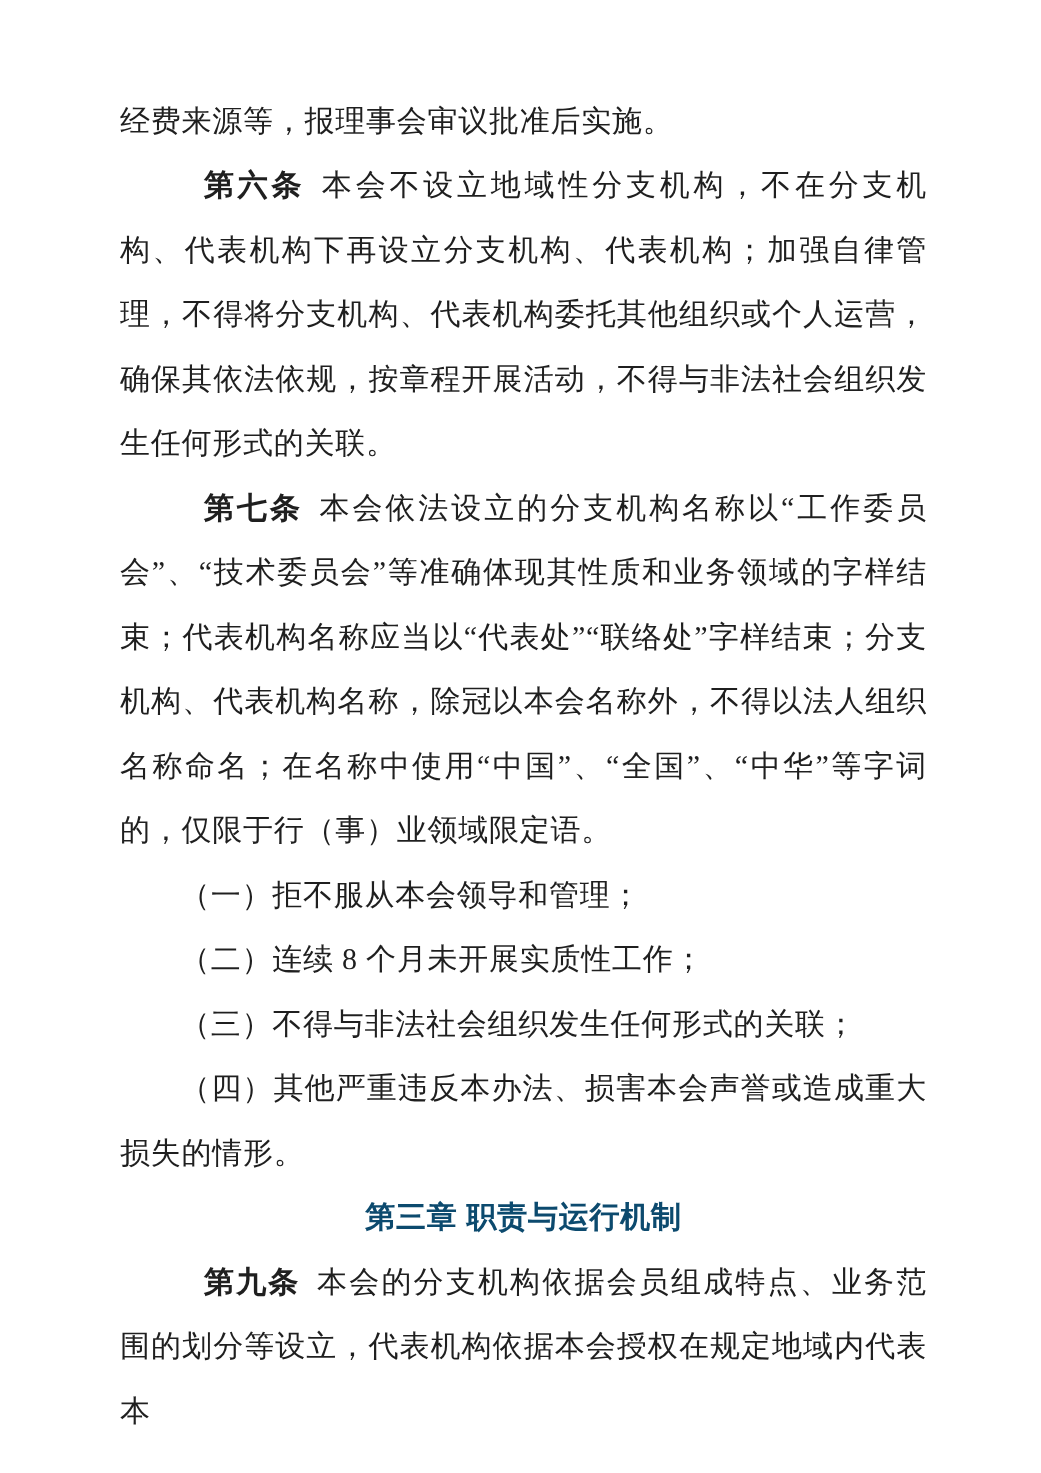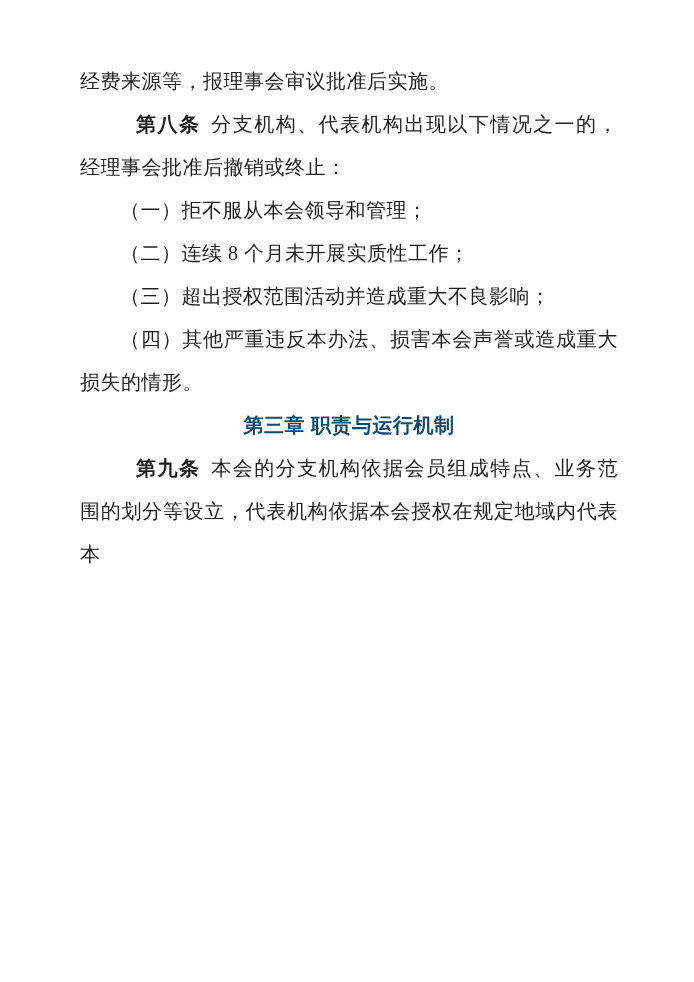--- a/index.html
+++ b/index.html
@@ -36,29 +36,32 @@
     color: #0c4a6e;
   }
 </style>
 </head>
 <body>
 
 <div class="page">
 
   <p class="para">经费来源等，报理事会审议批准后实施。</p>
 
-
+  <p class="para art">
+    <span class="label">第六条</span><span>本会不设立地域性分支机构，不在分支机构、代表机构下再设立分支机构、代表机构；加强自律管理，不得将分支机构、代表机构委托其他组织或个人运营，确保其依法依规，按章程开展活动，不得与非法社会组织发生任何形式的关联。</span>
+  </p>
 
   <p class="para art">
-    <span class="label">第八条</span><span>分支机构、代表机构出现以下情况之一的，经理事会批准后撤销或终止：</span>
+    <span class="label">第七条</span><span>本会依法设立的分支机构名称以“工作委员会”、“技术委员会”等准确体现其性质和业务领域的字样结束；代表机构名称应当以“代表处”“联络处”字样结束；分支机构、代表机构名称，除冠以本会名称外，不得以法人组织名称命名；在名称中使用“中国”、“全国”、“中华”等字词的，仅限于行（事）业领域限定语。</span>
   </p>
+
 
   <p class="para item">（一）拒不服从本会领导和管理；</p>
   <p class="para item">（二）连续 8 个月未开展实质性工作；</p>
-  <p class="para item">（三）超出授权范围活动并造成重大不良影响；</p>
+  <p class="para item">（三）不得与非法社会组织发生任何形式的关联；</p>
   <p class="para item">（四）其他严重违反本办法、损害本会声誉或造成重大损失的情形。</p>
 
   <h2 class="chapter">第三章 职责与运行机制</h2>
 
   <p class="para art">
     <span class="label">第九条</span><span>本会的分支机构依据会员组成特点、业务范围的划分等设立，代表机构依据本会授权在规定地域内代表本</span>
   </p>
 
 </div>
 

